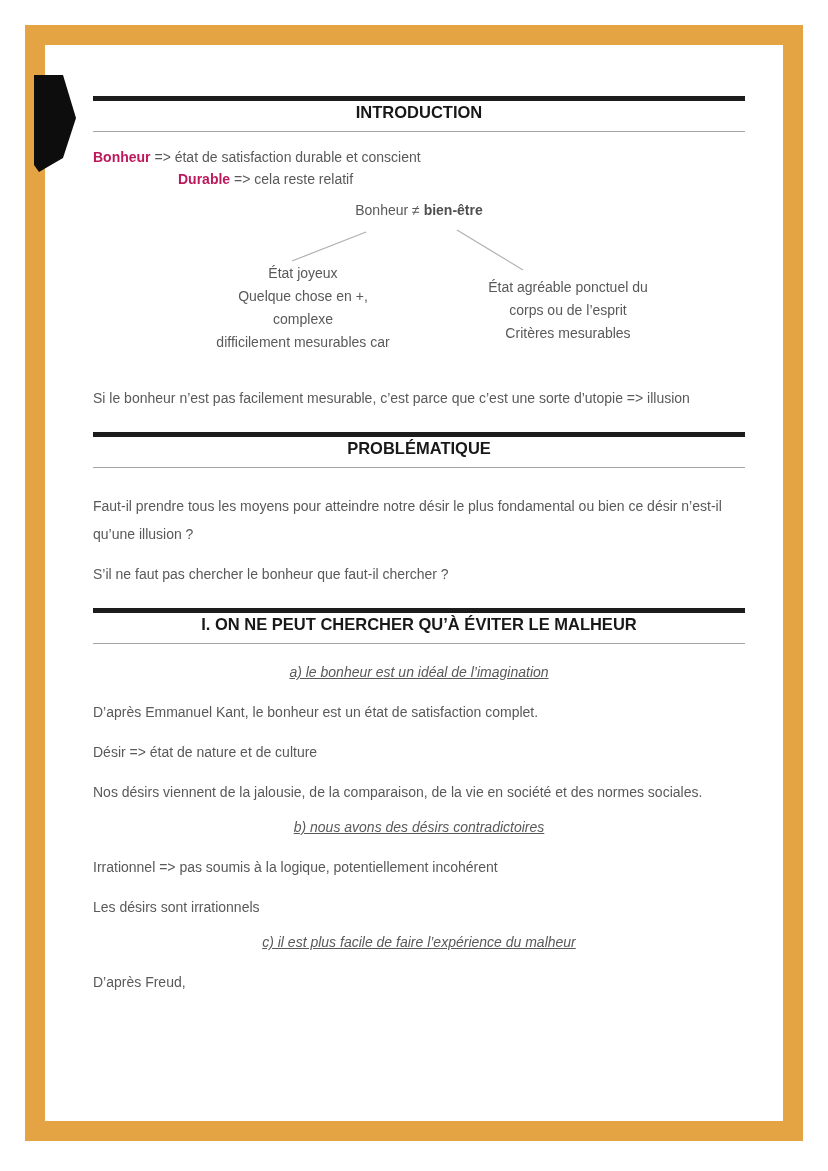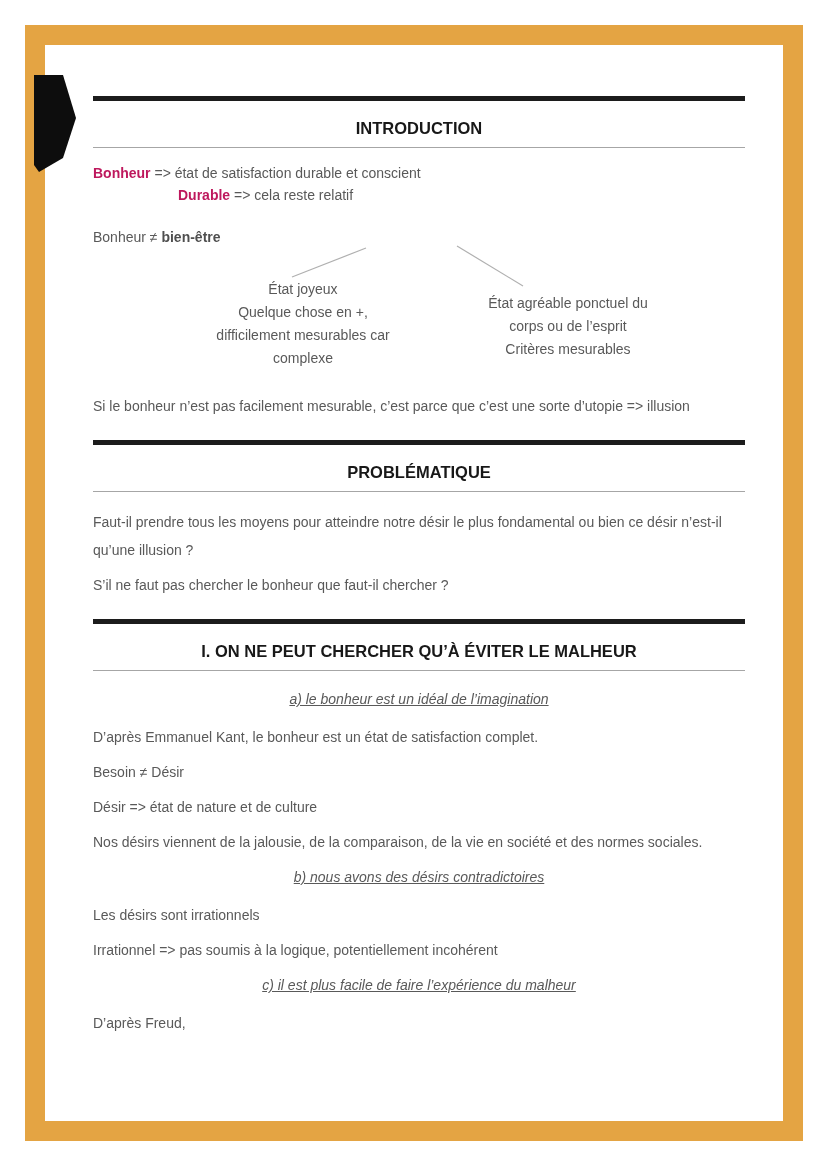--- a/index.html
+++ b/index.html
@@ -21,34 +21,34 @@
     position:absolute; left:93px; top:76px; width:652px; z-index:3;
   }
   .doc-title {
     margin:0; font-size:43px; line-height:56px; font-weight:bold;
     color:var(--ink); letter-spacing:0.5px;
   }
   .rule-thick { height:5px; background:#1c1c1c; margin-top:20px; }
   .rule-thin  { height:1px; background:var(--rule-thin); }
   .section-heading {
     text-align:center; font-weight:bold; color:var(--ink);
-    font-size:16.5px; padding:18px 0 9px;
+    font-size:16.5px; padding:2px 0 9px;
   }
   .section-body { padding-top:12px; }
   .def-block { margin:2px 0 10px; }
   .def-line { line-height:22px; }
   .def-line .term { font-weight:bold; color:#be185d; }
   .indent1 { padding-left:85px; }
-  .para { margin:4px 0 7px; line-height:28px; }
+  .para { margin:12px 0 7px; line-height:28px; }
   .sub-heading {
     text-align:center; font-style:italic; text-decoration:underline;
     color:var(--body); line-height:28px; margin:2px 0 10px;
   }
   .diagram { position:relative; height:172px; margin-top:8px; }
-  .diagram-label { position:absolute; left:0; width:100%; top:13px; text-align:left; }
+  .diagram-label { position:absolute; left:0; width:100%; top:2px; text-align:center; }
   .diagram-label .bold { font-weight:bold; color:#4f4f4f; }
   .connectors { position:absolute; left:0; top:0; }
   .diagram-side { position:absolute; text-align:center; line-height:23px; }
   .diagram-left  { top:62px; left:80px;  width:260px; }
   .diagram-right { top:76px; left:360px; width:230px; }
   .section-gap { margin-top:14px; }
 </style>
 </head>
 <body>
 
@@ -74,22 +74,22 @@
 
     <div class="diagram">
       <div class="diagram-label"><span>Bonheur ≠</span> <span class="bold">bien-être</span></div>
       <svg class="connectors" width="652" height="172" viewBox="0 0 652 172" xmlns="http://www.w3.org/2000/svg">
         <line x1="273" y1="32" x2="199" y2="61" stroke="#b0b0b0" stroke-width="1.2"></line>
         <line x1="364" y1="30" x2="430" y2="70" stroke="#b0b0b0" stroke-width="1.2"></line>
       </svg>
       <div class="diagram-side diagram-left">
         <div>État joyeux</div>
         <div>Quelque chose en +,</div>
+        <div>complexe</div>
         <div>difficilement mesurables car</div>
-        <div>complexe</div>
       </div>
       <div class="diagram-side diagram-right">
         <div>État agréable ponctuel du</div>
         <div>corps ou de l’esprit</div>
         <div>Critères mesurables</div>
       </div>
     </div>
 
     <p class="para">Si le bonheur n’est pas facilement mesurable, c’est parce que c’est une sorte d’utopie =&gt; illusion</p>
   </div>
@@ -105,26 +105,25 @@
   </div>
 
   <div class="section-gap">
     <div class="rule-thick"></div>
     <div class="section-heading">I. ON NE PEUT CHERCHER QU’À ÉVITER LE MALHEUR</div>
     <div class="rule-thin"></div>
 
     <div class="section-body">
       <div class="sub-heading">a) le bonheur est un idéal de l’imagination</div>
       <p class="para">D’après Emmanuel Kant, le bonheur est un état de satisfaction complet.</p>
-      <p class="para">Besoin ≠ Désir</p>
       <p class="para"><span class="term">Désir</span> <span>=&gt; état de nature et de culture</span></p>
       <p class="para">Nos désirs viennent de la jalousie, de la comparaison, de la vie en société et des normes sociales.</p>
 
       <div class="sub-heading">b) nous avons des désirs contradictoires</div>
+      <p class="para"><span class="term">Irrationnel</span> <span>=&gt; pas soumis à la logique, potentiellement incohérent</span></p>
       <p class="para">Les désirs sont irrationnels</p>
-      <p class="para"><span class="term">Irrationnel</span> <span>=&gt; pas soumis à la logique, potentiellement incohérent</span></p>
 
       <div class="sub-heading">c) il est plus facile de faire l’expérience du malheur</div>
       <p class="para">D’après Freud,</p>
     </div>
   </div>
 
 </div>
 
 </body></html>

